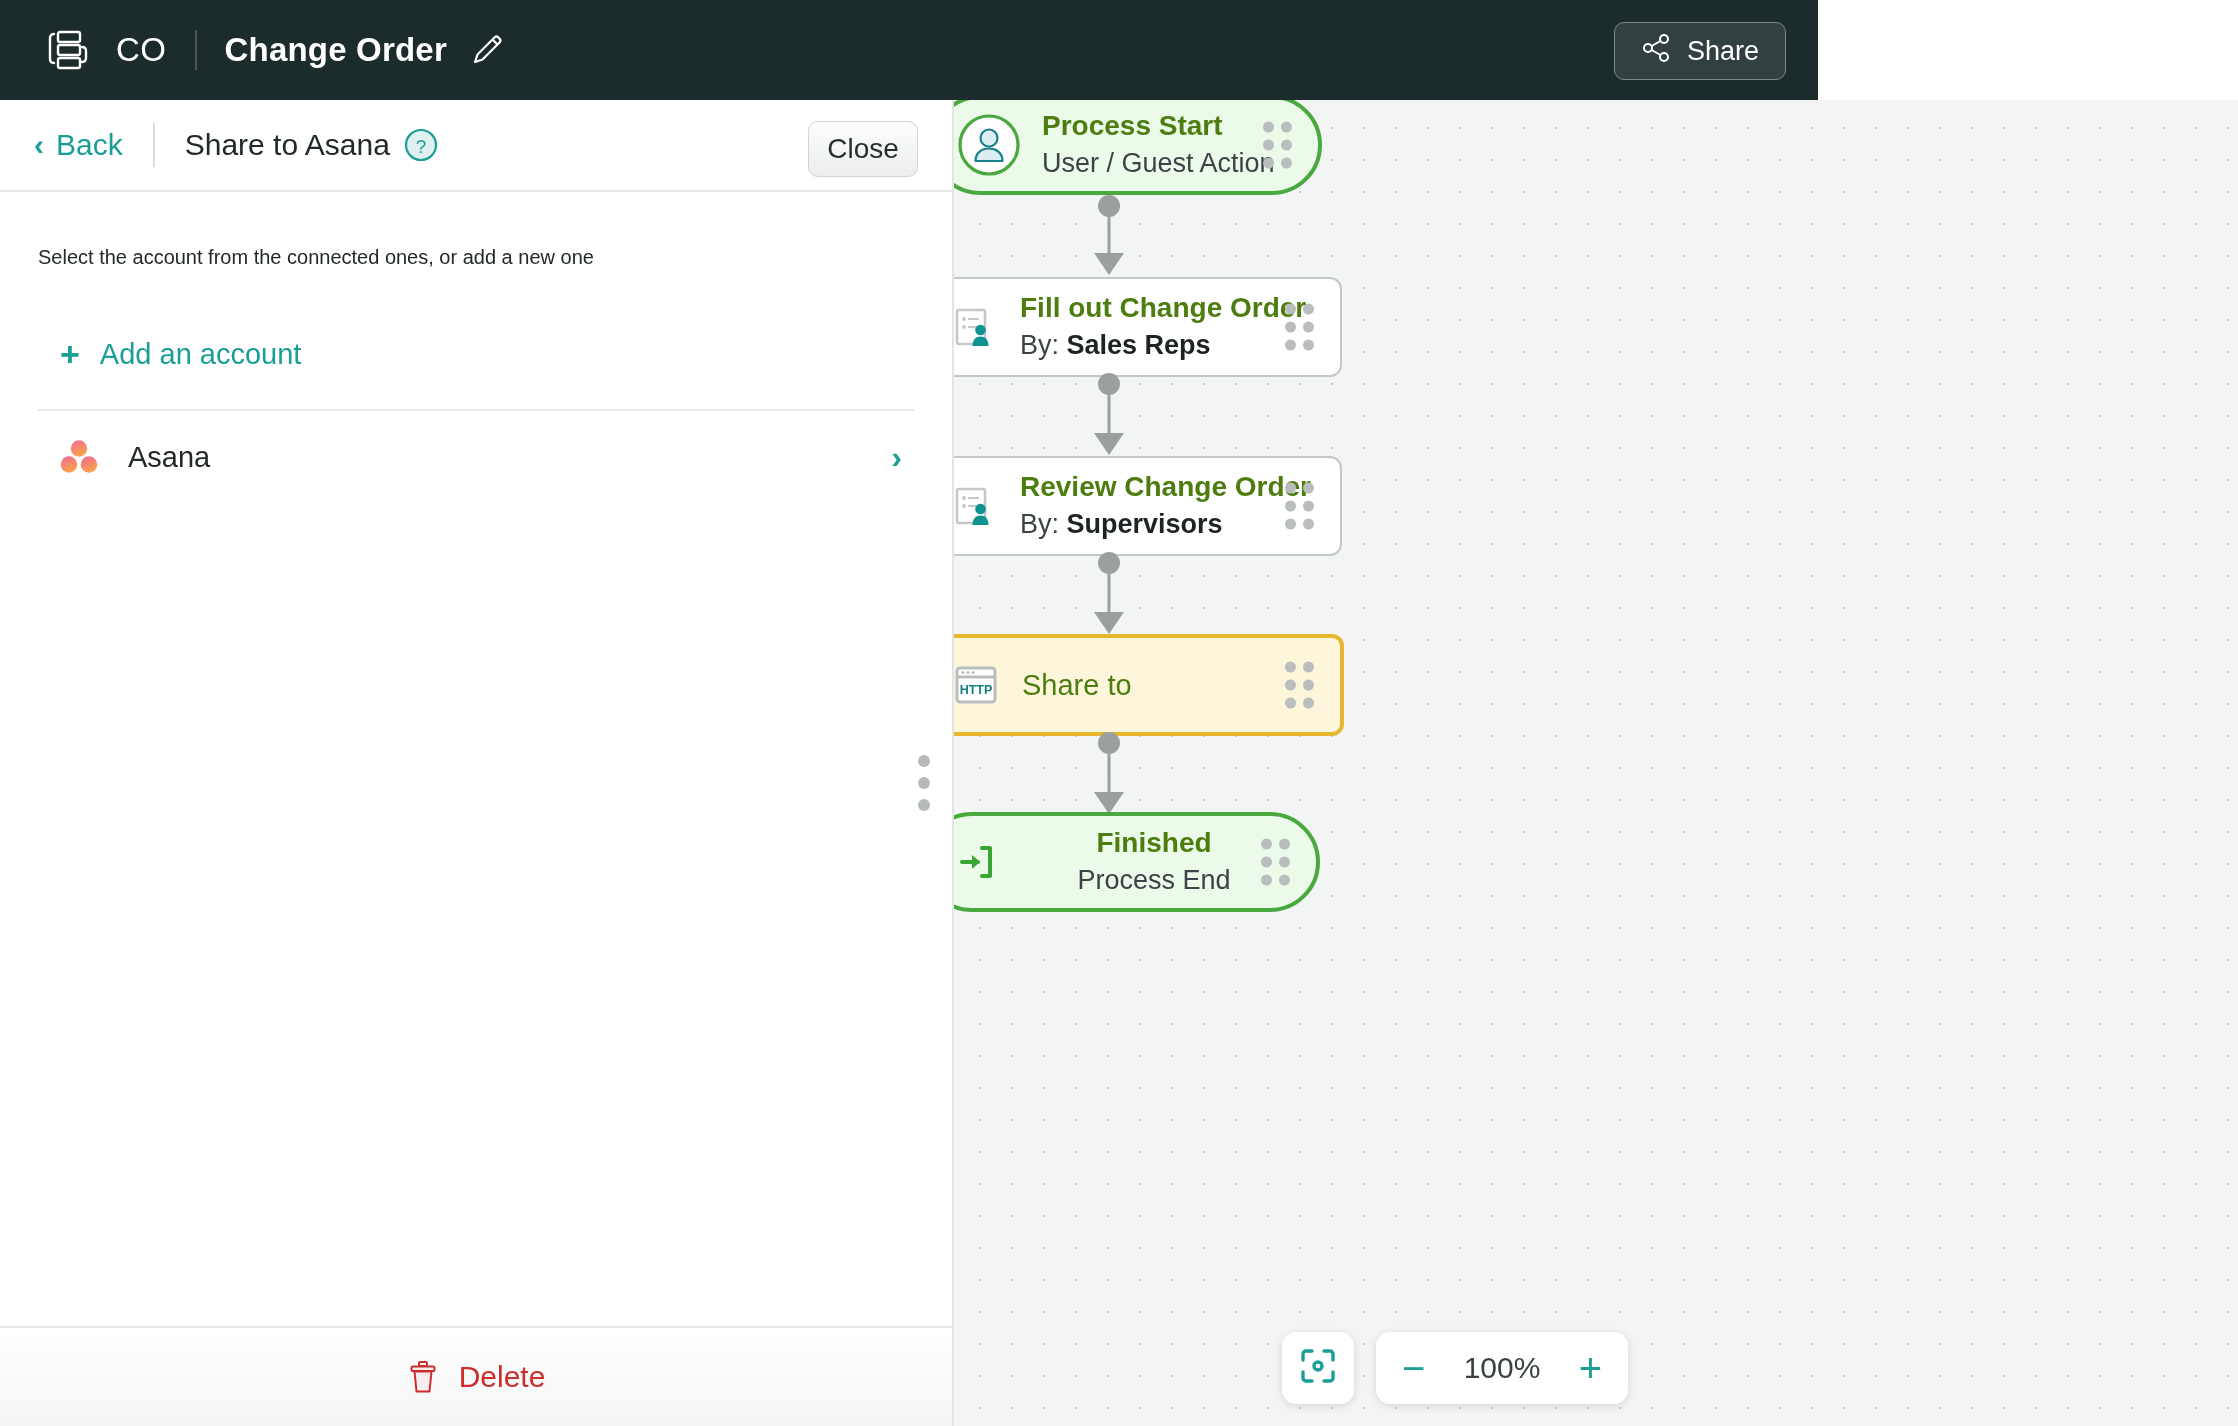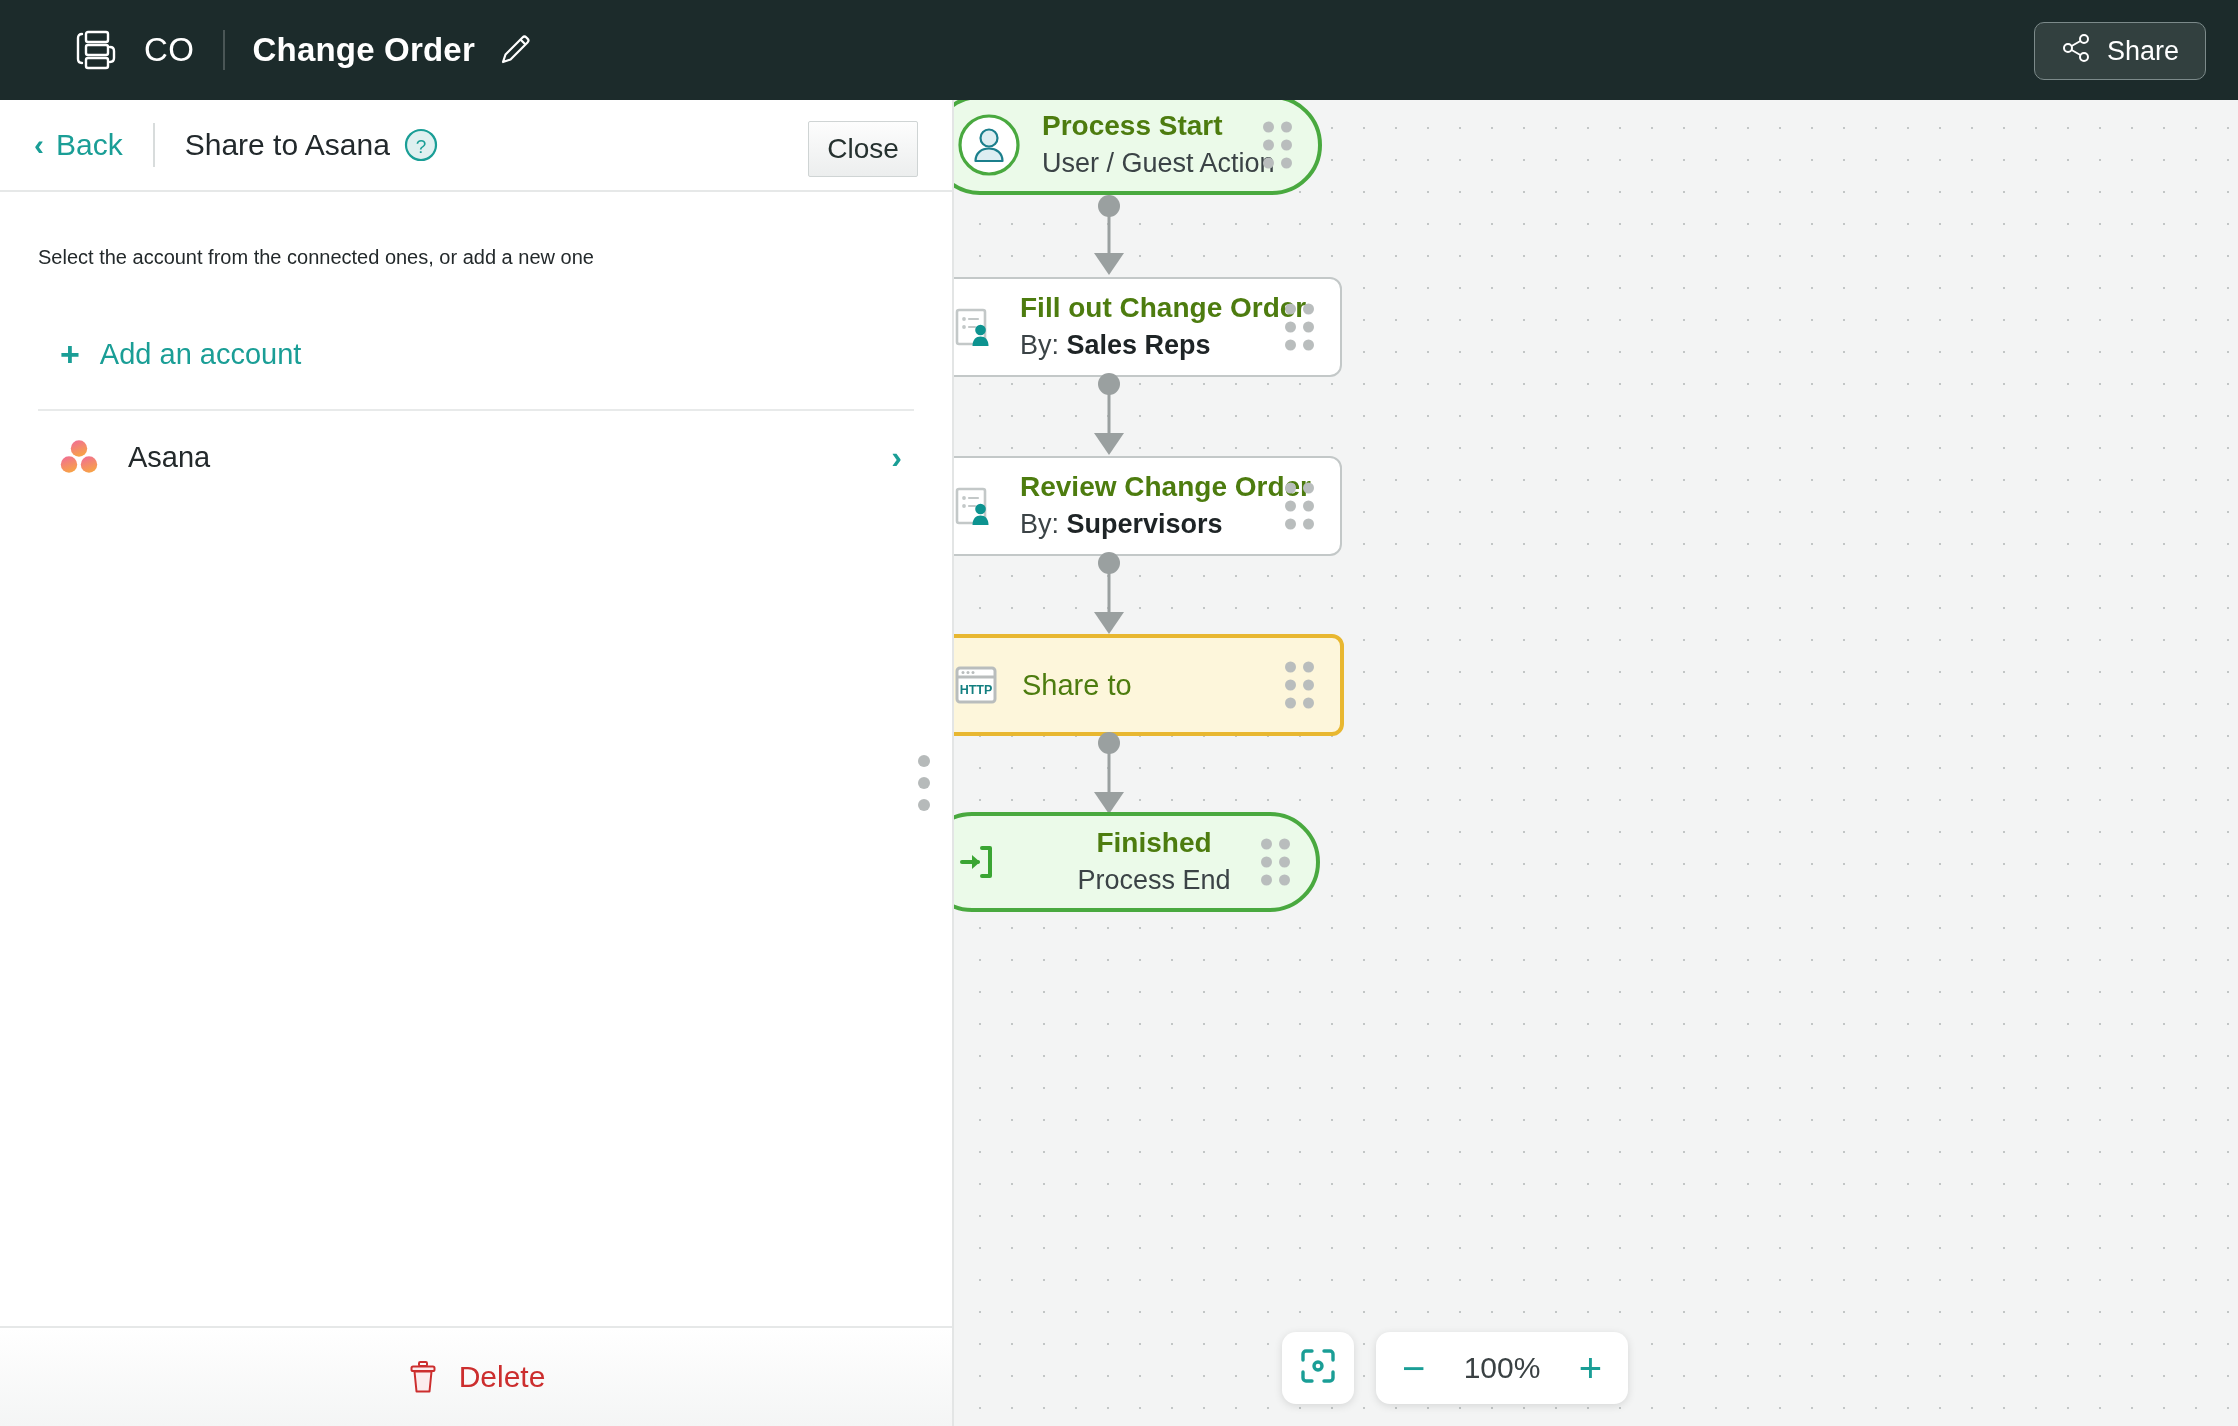--- a/index.html
+++ b/index.html
@@ -7,24 +7,24 @@
   html, body {
     width: 2238px; height: 1426px;
     font-family: "Liberation Sans", sans-serif;
     background: #ffffff;
     overflow: hidden;
   }
 
   
   .topbar {
     position: absolute; top: 0; left: 0;
-    width: 2238px; height: 100px;
+    width: 1818px; height: 100px;
     background: #1c2b2b;
     display: flex; align-items: center;
-    padding: 0 52px;
+    padding: 0 24px;
   }
   .brand-icon { width: 46px; height: 46px; margin-left: 18px; flex: none; }
   .brand-code {
     color: #ffffff; font-size: 33px; font-weight: 400;
     margin-left: 28px; letter-spacing: .5px;
   }
   .topbar-sep {
     width: 2px; height: 40px; background: #4a5656;
     margin: 0 28px;
   }
@@ -70,21 +70,21 @@
   .panel-title {
     font-size: 30px; color: #22292c; font-weight: 400;
   }
   .help-badge {
     width: 34px; height: 34px; margin-left: 14px; flex: none;
   }
   .close-btn {
     position: absolute; right: 34px; top: 21px;
     height: 56px; min-width: 110px;
     background: linear-gradient(#fdfdfd,#eceeee);
-    border: 1.5px solid #cfd4d4; border-radius: 2px;
+    border: 1.5px solid #cfd4d4; border-radius: 10px;
     font-size: 28px; color: #25312f; cursor: pointer;
     font-family: "Liberation Sans", sans-serif;
   }
 
   .panel-body { flex: 1; padding: 52px 38px 0 38px; overflow: hidden; }
   .panel-desc {
     font-size: 20px; color: #23292b; line-height: 1.35;
   }
   .add-account {
     display: flex; align-items: center; gap: 20px;

